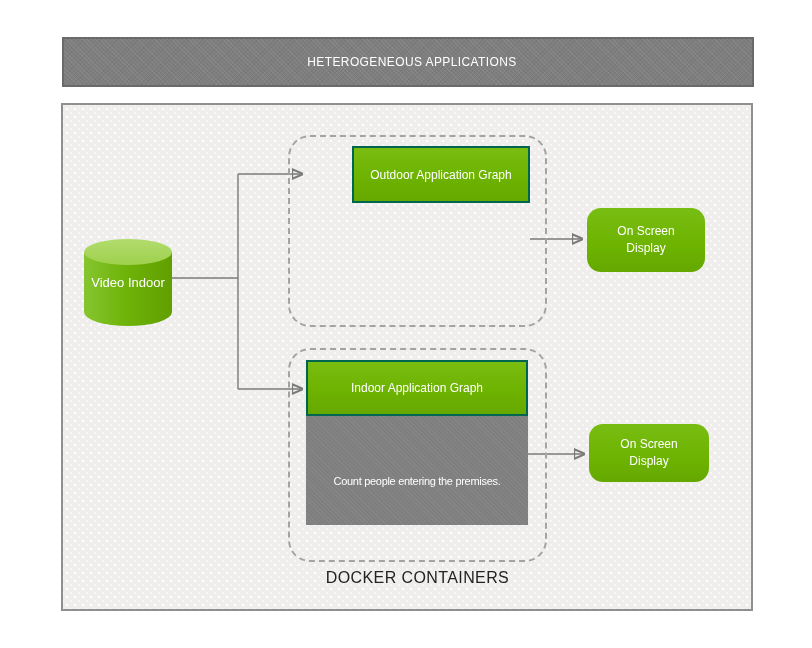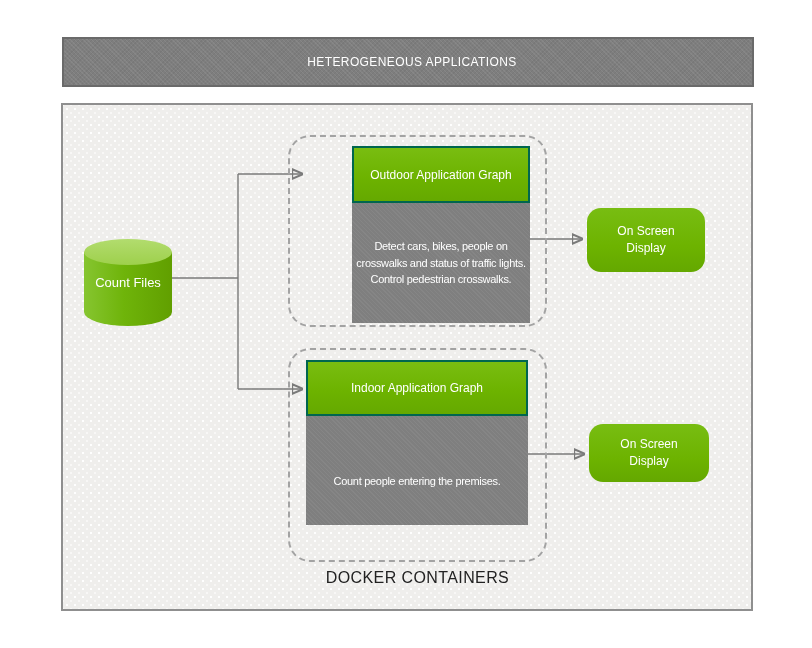--- a/index.html
+++ b/index.html
@@ -123,32 +123,27 @@
   <path d="M238 174 V389"></path>
   <path d="M238 174 H302" marker-end="url(#arr)"></path>
   <path d="M238 389 H302" marker-end="url(#arr)"></path>
   <path d="M530 239 H582" marker-end="url(#arr)"></path>
   <path d="M528 454 H584" marker-end="url(#arr)"></path>
 </svg>
 
 <div class="abs cylinder">
   <div class="cyl-body"></div>
   <div class="cyl-top"></div>
-  <div class="cyl-label">Count Files</div>
+  <div class="cyl-label">Video Indoor</div>
 </div>
 
 <div class="abs group group-outdoor"></div>
 <div class="abs app-block app-outdoor">
   <div class="app-header">
     <span>Outdoor Application Graph</span>
-  </div>
-  <div class="app-body">
-    <div>Detect cars, bikes, people on</div>
-    <div>crosswalks and status of traffic lights.</div>
-    <div>Control pedestrian crosswalks.</div>
   </div>
 </div>
 
 <div class="abs group group-indoor"></div>
 <div class="abs app-block app-indoor">
   <div class="app-header">
     <span>Indoor Application Graph</span>
   </div>
   <div class="app-body">
     <div>Count people entering the premises.</div>

